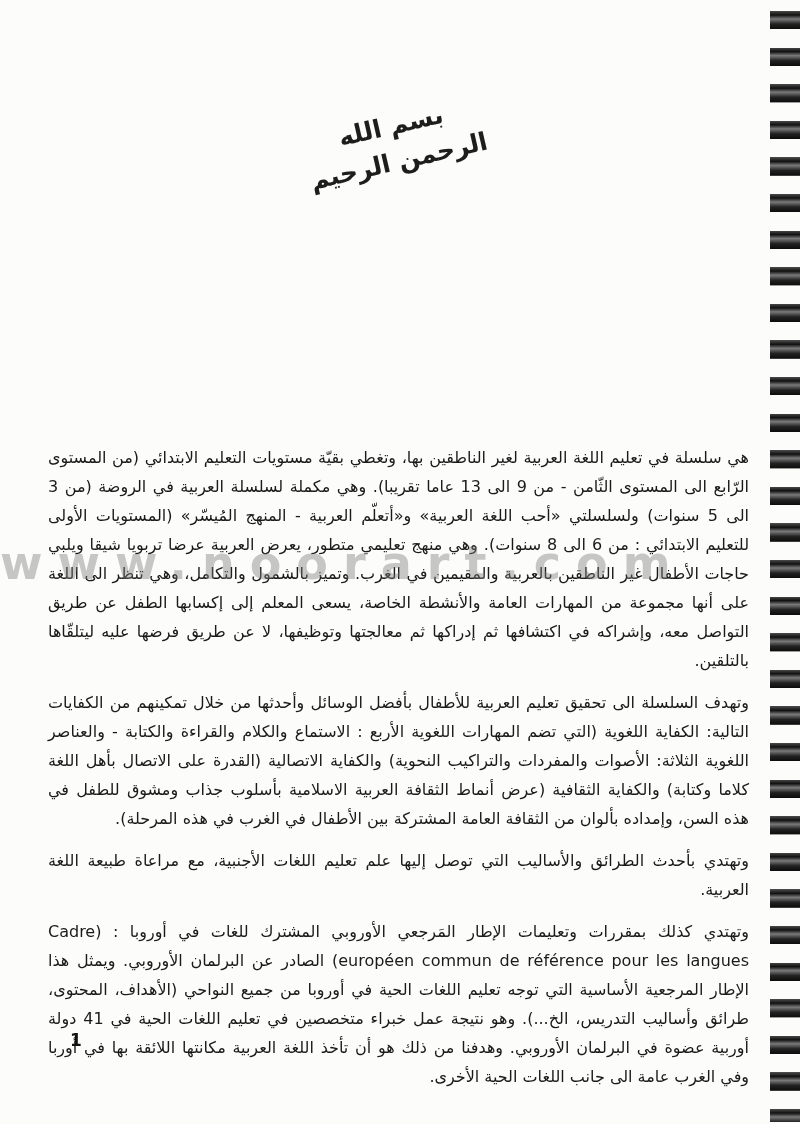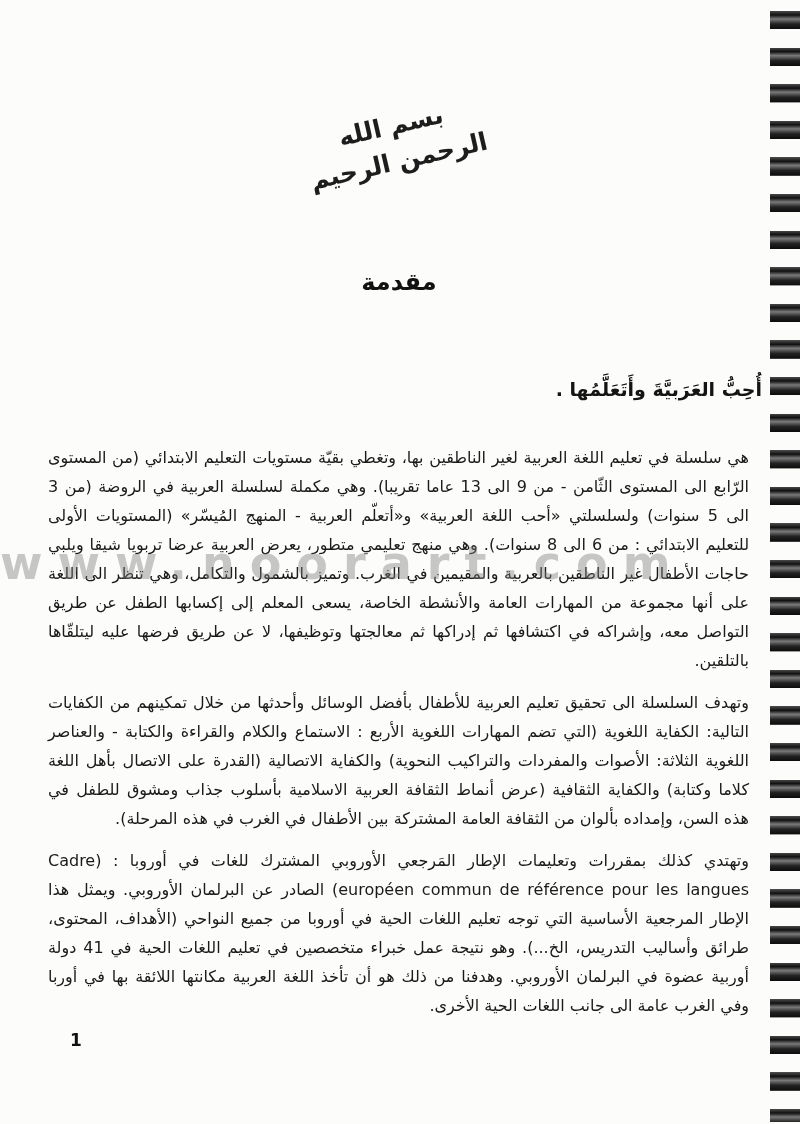--- a/index.html
+++ b/index.html
@@ -116,27 +116,26 @@
 </style>
 </head>
 <body>
 
 <div class="page">
 
   <div class="spiral"></div>
 
   <div class="basmala">بسم الله الرحمن الرحيم</div>
 
-  <h1 class="heading">مقدمة</h1>
 
-  <h2 class="section-title">أُحِبُّ العَرَبيَّةَ وأَتَعَلَّمُها .</h2>
 
   <div class="body-text">
     <p>هي سلسلة في تعليم اللغة العربية لغير الناطقين بها، وتغطي بقيّة مستويات التعليم الابتدائي (من المستوى الرّابع الى المستوى الثّامن - من 9 الى 13 عاما تقريبا). وهي مكملة لسلسلة العربية في الروضة (من 3 الى 5 سنوات) ولسلسلتي «أحب اللغة العربية» و«أتعلّم العربية - المنهج المُيسّر» (المستويات الأولى للتعليم الابتدائي : من 6 الى 8 سنوات). وهي منهج تعليمي متطور، يعرض العربية عرضا تربويا شيقا ويلبي حاجات الأطفال غير الناطقين بالعربية والمقيمين في الغرب. وتميز بالشمول والتكامل، وهي تنظر الى اللغة على أنها مجموعة من المهارات العامة والأنشطة الخاصة، يسعى المعلم إلى إكسابها الطفل عن طريق التواصل معه، وإشراكه في اكتشافها ثم إدراكها ثم معالجتها وتوظيفها، لا عن طريق فرضها عليه ليتلقّاها بالتلقين.</p>
     <p>وتهدف السلسلة الى تحقيق تعليم العربية للأطفال بأفضل الوسائل وأحدثها من خلال تمكينهم من الكفايات التالية: الكفاية اللغوية (التي تضم المهارات اللغوية الأربع : الاستماع والكلام والقراءة والكتابة - والعناصر اللغوية الثلاثة: الأصوات والمفردات والتراكيب النحوية) والكفاية الاتصالية (القدرة على الاتصال بأهل اللغة كلاما وكتابة) والكفاية الثقافية (عرض أنماط الثقافة العربية الاسلامية بأسلوب جذاب ومشوق للطفل في هذه السن، وإمداده بألوان من الثقافة العامة المشتركة بين الأطفال في الغرب في هذه المرحلة).</p>
+    <p>وتهتدي بأحدث الطرائق والأساليب التي توصل إليها علم تعليم اللغات الأجنبية، مع مراعاة طبيعة اللغة العربية.</p>
     <p>وتهتدي كذلك بمقررات وتعليمات الإطار المَرجعي الأوروبي المشترك للغات في أوروبا : (Cadre européen commun de référence pour les langues) الصادر عن البرلمان الأوروبي. ويمثل هذا الإطار المرجعية الأساسية التي توجه تعليم اللغات الحية في أوروبا من جميع النواحي (الأهداف، المحتوى، طرائق وأساليب التدريس، الخ...). وهو نتيجة عمل خبراء متخصصين في تعليم اللغات الحية في 41 دولة أوربية عضوة في البرلمان الأوروبي. وهدفنا من ذلك هو أن تأخذ اللغة العربية مكانتها اللائقة بها في أوربا وفي الغرب عامة الى جانب اللغات الحية الأخرى.</p>
   </div>
 
   <div class="watermark">www.noorart.com</div>
 
   <div class="page-number">1</div>
 
 </div>
 
 </body></html>

